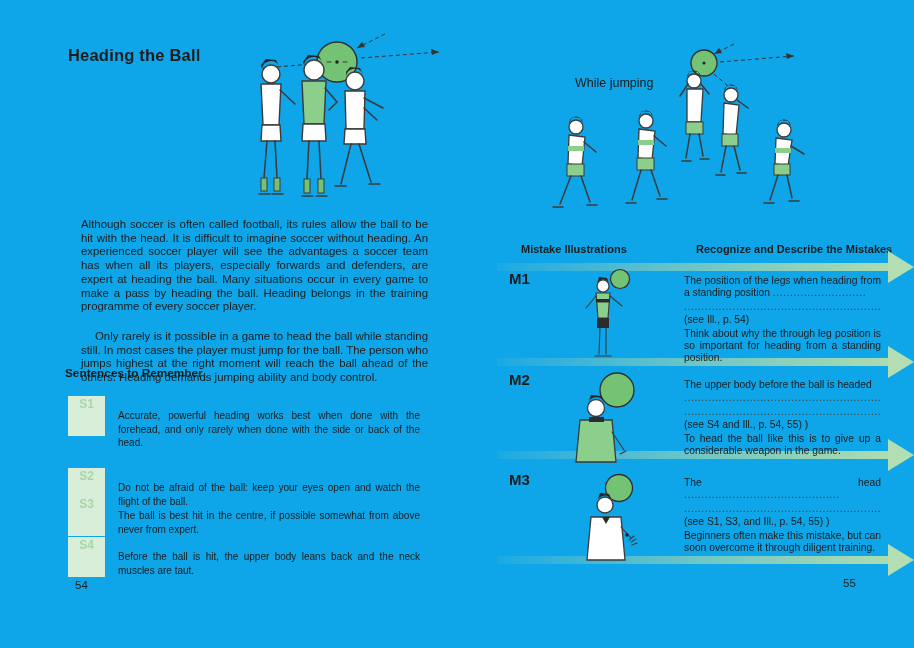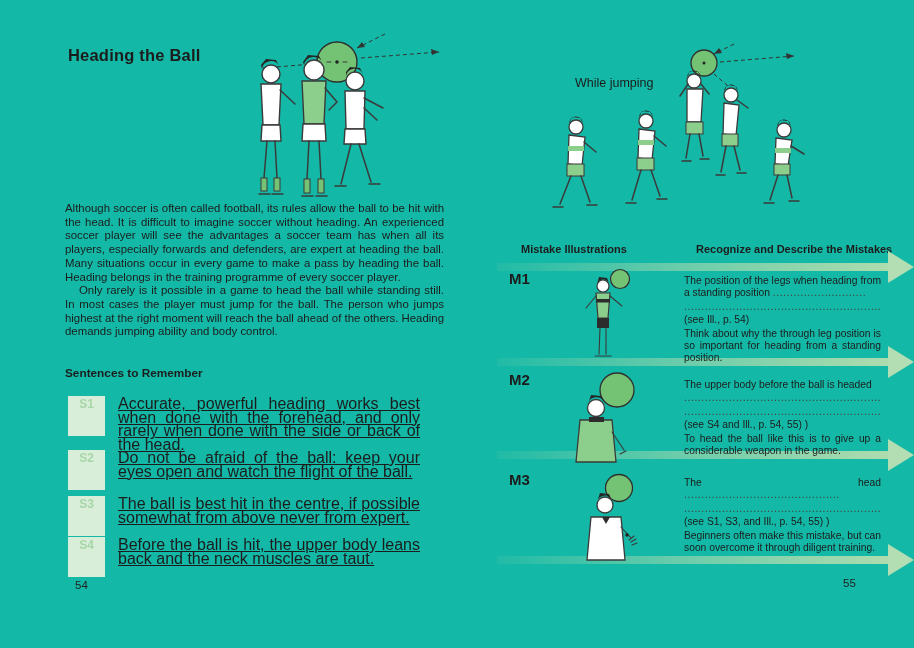--- a/index.html
+++ b/index.html
@@ -1,32 +1,32 @@
 <!DOCTYPE html>
 <html><head>
 <meta charset="utf-8">
 <style>
   html,body { margin:0; padding:0; background:#d8d8d8; font-family:"Liberation Sans", sans-serif; }
   .spread {
     position:relative; width:914px; height:648px; margin:0 auto;
-    background:#14b8a6; color:#1c1c1c; overflow:hidden;
+    background:#0ea5e9; color:#1c1c1c; overflow:hidden;
   }
   
   .title { position:absolute; left:68px; top:46px; font-size:16.5px; font-weight:bold; letter-spacing:.2px; }
   .body-text { position:absolute; left:65px; top:202px; width:379px; font-size:11.4px; line-height:13.7px; text-align:justify; }
-  .body-text p { margin:0; }
+  .body-text p { margin:16px; }
   .body-text p + p { text-indent:14px; }
   .sentences-heading { position:absolute; left:65px; top:366px; font-size:11.8px; font-weight:bold; }
   .sentence-row { position:absolute; left:68px; width:372px; display:flex; gap:13px; }
-  .s1 { top:396px; } .s2 { top:450px; } .s3 { top:496px; } .s4 { top:537px; }
+  .s1 { top:396px; } .s2 { top:468px; } .s3 { top:496px; } .s4 { top:537px; }
   .badge {
     flex:none; width:37px; height:40px; box-sizing:border-box; padding-top:1px;
     background:#d9eed9; color:#a8d6a8; font-weight:bold; font-size:12px; text-align:center;
   }
-  .sentence-text { width:302px; font-size:16px; line-height:13.7px; text-align:justify; margin-top:1px;text-decoration:underline; }
+  .sentence-text { width:302px; font-size:10px; line-height:13.7px; text-align:justify; margin-top:13px; }
   .pagenum { position:absolute; font-size:11.5px; color:#222; }
   .pn-left { left:75px; top:579px; }
   .pn-right { left:843px; top:577px; }
   
   .caption { position:absolute; left:575px; top:76px; font-size:12.5px; }
   .col-header { position:absolute; top:243px; font-size:11px; font-weight:bold;padding-left:12px; }
   .col1 { left:509px; } .col2 { left:684px; }
   .arrow { position:absolute; left:497px; width:417px; height:32px; }
   .arrow .band {
     position:absolute; left:0; right:24px; top:12px; height:8px;

